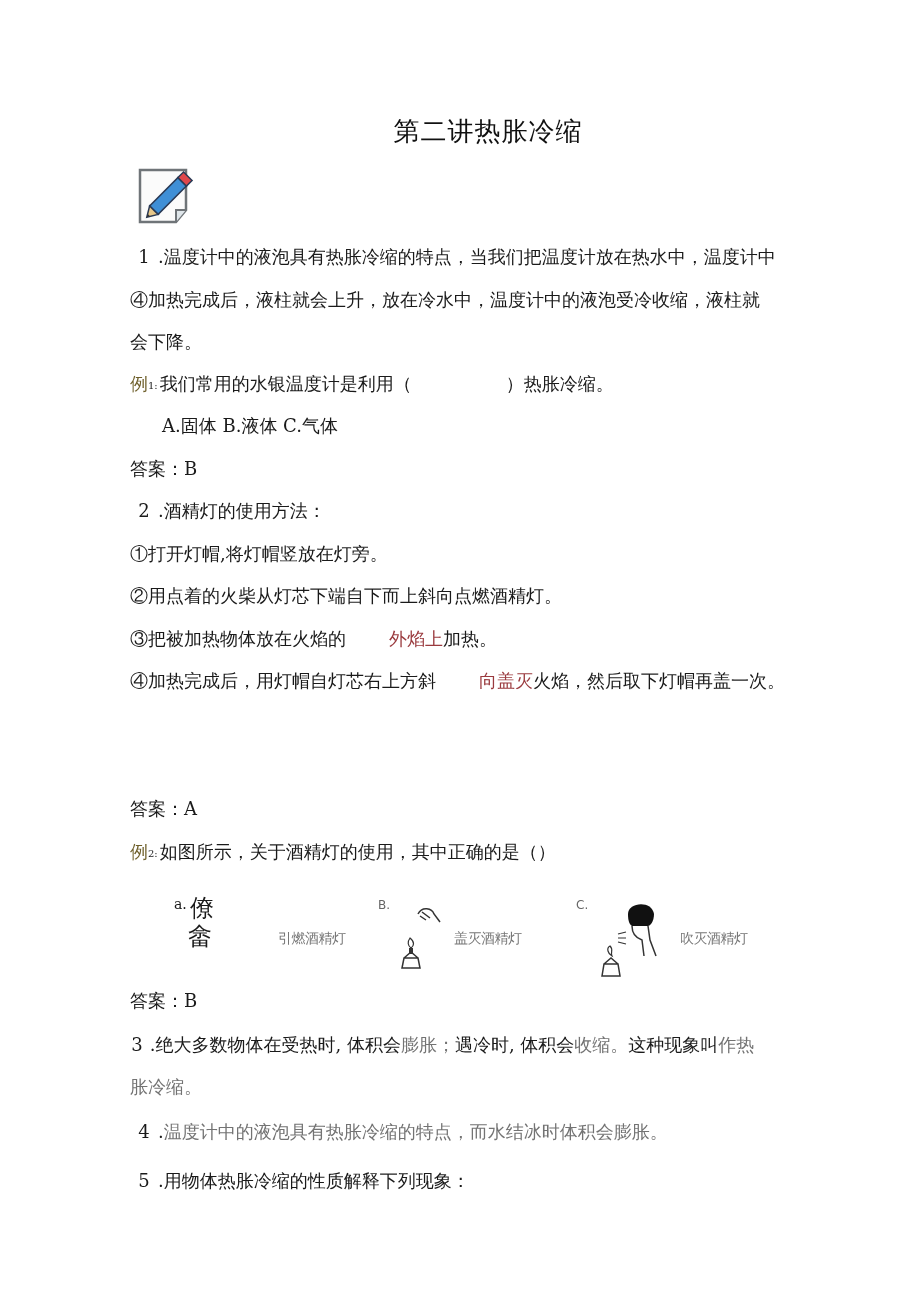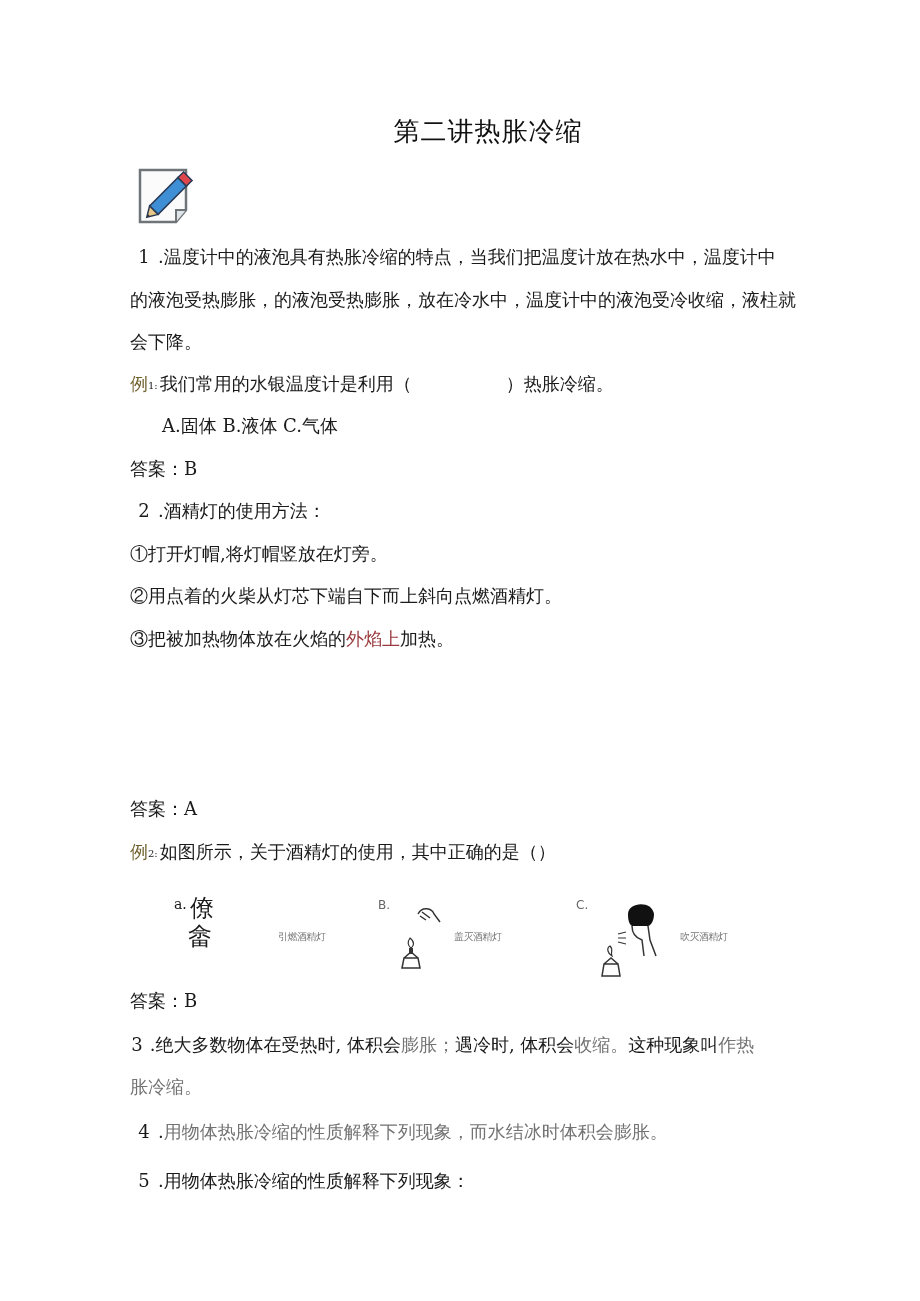--- a/index.html
+++ b/index.html
@@ -15,27 +15,27 @@
   }
   .icon-box { position: absolute; left: 136px; top: 164px; width: 70px; height: 64px; }
   .line {
     position: absolute; left: 130px; font-size: 18px; white-space: nowrap; line-height: 24px; text-align: center;
   }
   .indent { left: 162px; }
   .num { display: inline-block; width: 28px; }
   .li-label { color: #6e5f2a; font-size: 18px; }
   .li-sub { font-size: 10px; vertical-align: 1px; margin-right: 2px; }
   .red { color: #737373; }
-  .brown { color: #9a3a3e; }
+  .brown { color: #9a3a3e; padding-left: 43px; }
   .blank { display: inline-block; }
   .figs { position: absolute; left: 168px; top: 890px; width: 580px; height: 90px; }
   .fig-a-letter { position: absolute; left: 6px; top: 6px; font-size: 14px; }
   .fig-a-glyph { position: absolute; left: 22px; top: 4px; font-size: 24px; line-height: 28px; }
   .fig-caption {
-    position: absolute; font-size: 10px; color: #777; font-family: Liberation Serif, serif;
+    position: absolute; font-size: 14px; color: #777; font-family: Liberation Serif, serif;
     letter-spacing: -0.5px;
   }
   .fig-letter { position: absolute; font-size: 12px; color: #666; font-family: "DejaVu Sans", sans-serif; }
 </style>
 </head>
 <body>
 
 <div class="page">
 
   <div class="title">第二讲热胀冷缩</div>
@@ -49,36 +49,39 @@
         <rect x="52" y="26" width="8" height="12" fill="#e0474c" stroke="#2a3a55" stroke-width="1.5"></rect>
         <path d="M12 26 L2 32 L12 38 Z" fill="#e8c88a" stroke="#2a3a55" stroke-width="1.5"></path>
         <path d="M5 30.5 L2 32 L5 33.5 Z" fill="#333"></path>
       </g>
     </svg>
   </div>
 
   <div class="line" style="top:245px">
     <span class="num">1</span><span>.温度计中的液泡具有热胀冷缩的特点，当我们把温度计放在热水中，温度计中</span>
   </div>
-  <div class="line" style="top:288px">的液泡受热膨胀，的液泡受热膨胀，放在冷水中，温度计中的液泡受冷收缩，液柱就</div>
+  <div class="line" style="top:288px">④加热完成后，液柱就会上升，放在冷水中，温度计中的液泡受冷收缩，液柱就</div>
   <div class="line" style="top:330px">会下降。</div>
 
   <div class="line" style="top:372px">
     <span class="li-label">例</span><span class="li-sub">1:</span><span>我们常用的水银温度计是利用（</span><span class="blank" style="width:94px"></span><span>）热胀冷缩。</span>
   </div>
   <div class="line indent" style="top:414px">A.固体 B.液体 C.气体</div>
   <div class="line" style="top:457px">答案：B</div>
 
   <div class="line" style="top:499px">
     <span class="num">2</span><span>.酒精灯的使用方法：</span>
   </div>
   <div class="line" style="top:542px">①打开灯帽,将灯帽竖放在灯旁。</div>
   <div class="line" style="top:584px">②用点着的火柴从灯芯下端自下而上斜向点燃酒精灯。</div>
   <div class="line" style="top:627px">
     <span>③把被加热物体放在火焰的</span><span class="brown">外焰上</span><span>加热。</span>
+  </div>
+  <div class="line" style="top:669px">
+    <span>④加热完成后，用灯帽自灯芯右上方斜</span><span class="brown">向盖灭</span><span>火焰，然后取下灯帽再盖一次。</span>
   </div>
 
   <div class="line" style="top:797px">答案：A</div>
 
   <div class="line" style="top:840px">
     <span class="li-label">例</span><span class="li-sub">2:</span><span>如图所示，关于酒精灯的使用，其中正确的是（）</span>
   </div>
 
   <div class="figs">
     <div>
@@ -115,20 +118,20 @@
   </div>
 
   <div class="line" style="top:989px">答案：B</div>
 
   <div class="line" style="top:1033px">
     <span class="num" style="width:14px">3</span><span> .绝大多数物体在受热时, 体积会</span><span class="red">膨胀；</span><span>遇冷时, 体积会</span><span class="red">收缩。</span><span>这种现象叫</span><span class="red">作热</span>
   </div>
   <div class="line red" style="top:1075px">胀冷缩。</div>
 
   <div class="line" style="top:1120px">
-    <span class="num">4</span><span>.</span><span class="red">用物体热胀冷缩的性质解释下列现象，而水结冰时体积会膨胀。</span>
+    <span class="num">4</span><span>.</span><span class="red">温度计中的液泡具有热胀冷缩的特点，而水结冰时体积会膨胀。</span>
   </div>
 
   <div class="line" style="top:1169px">
     <span class="num">5</span><span>.用物体热胀冷缩的性质解释下列现象：</span>
   </div>
 
 </div>
 
 </body></html>

